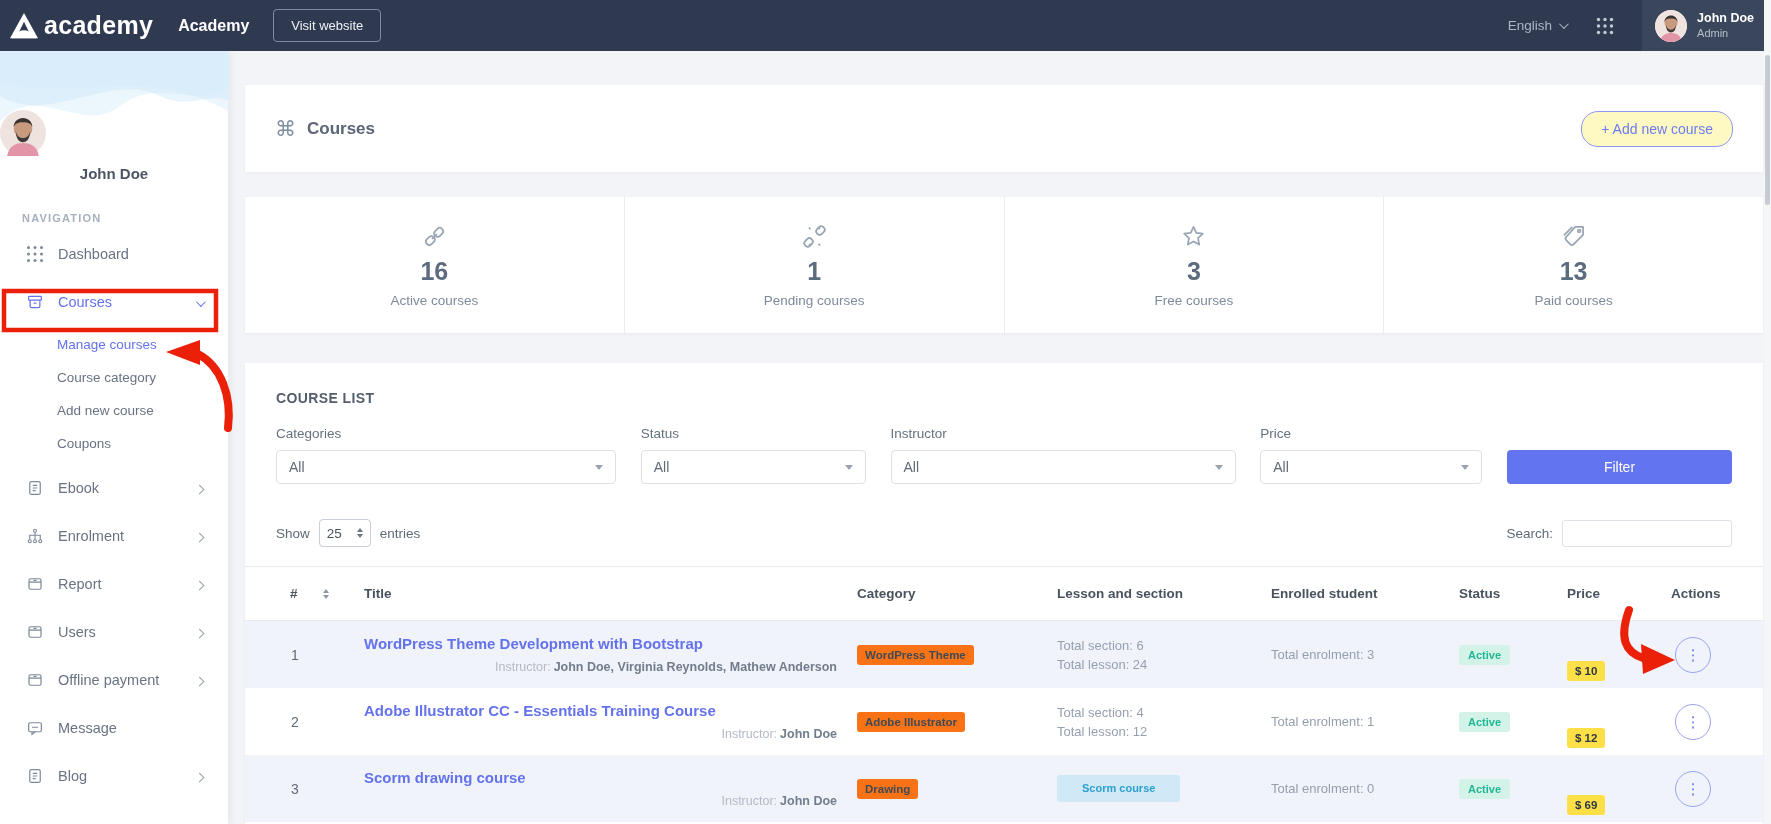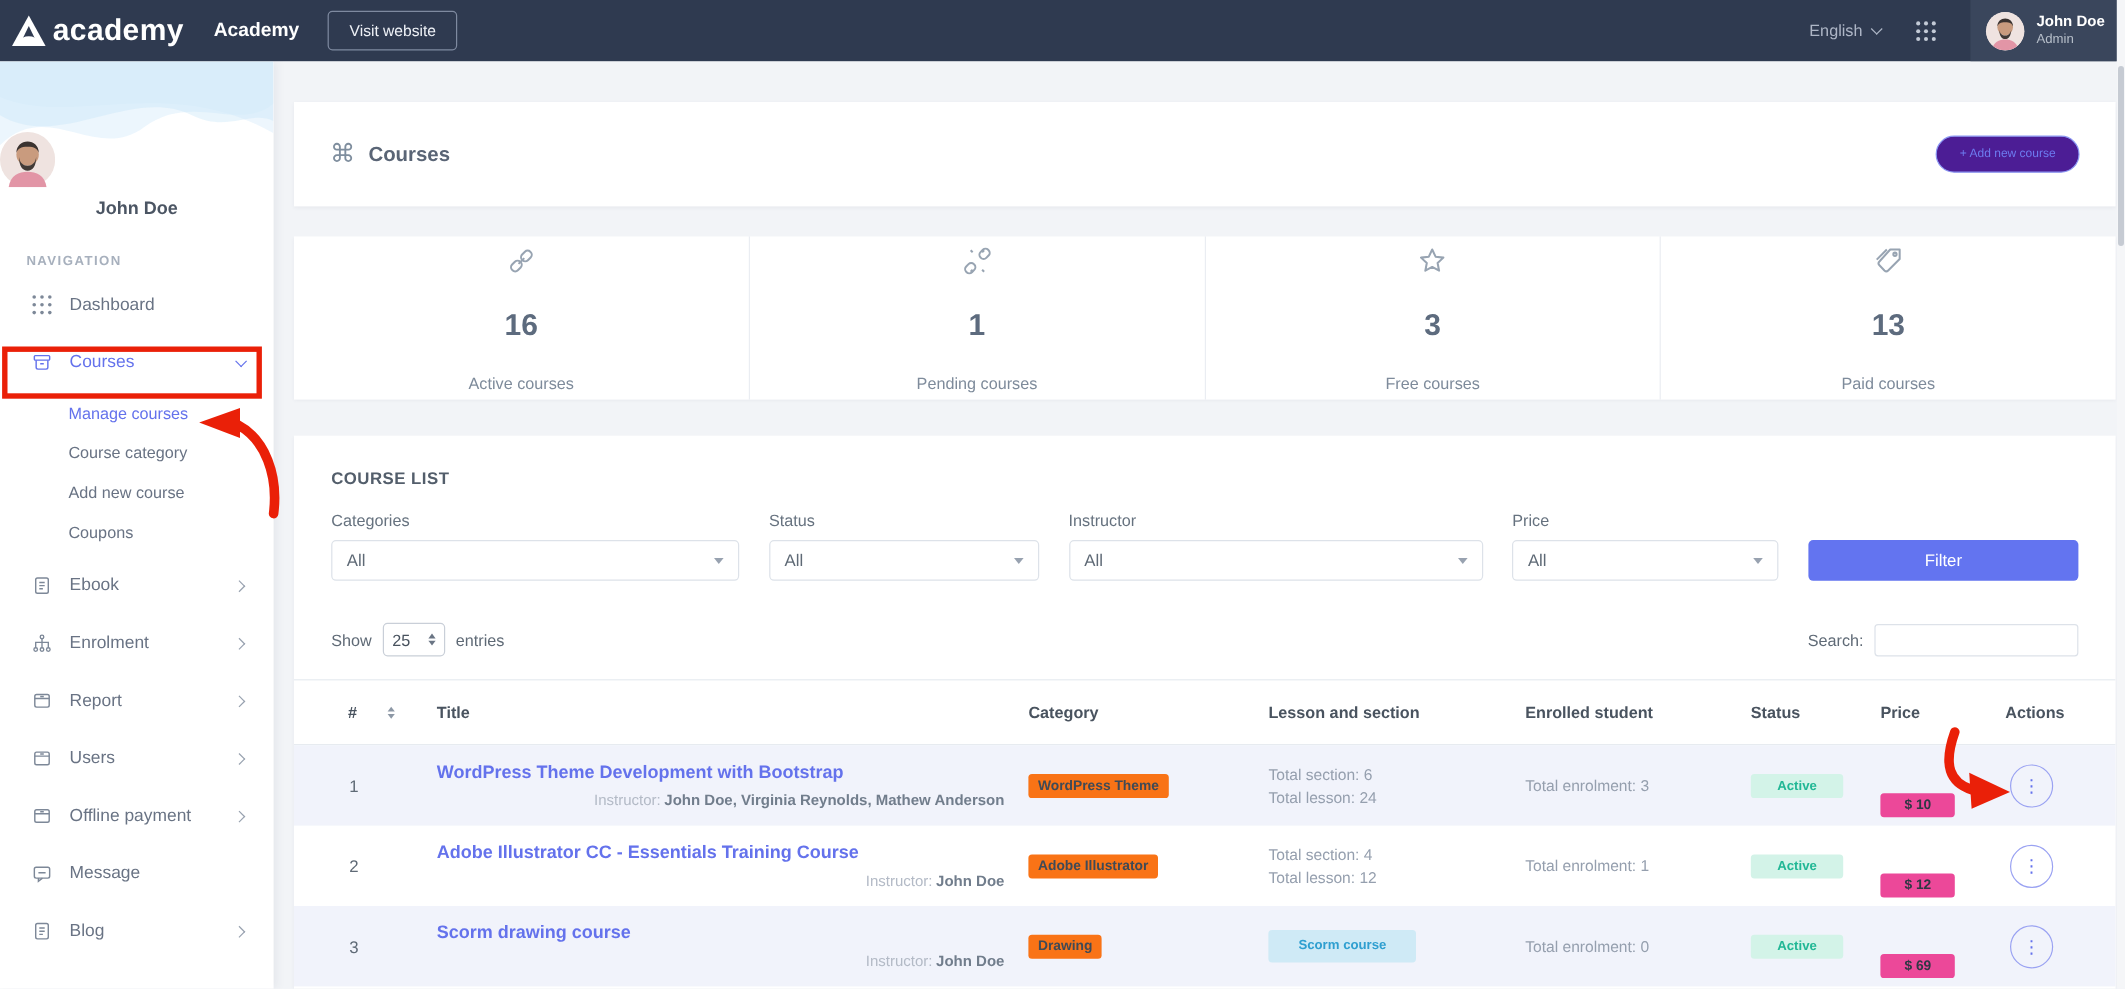--- a/index.html
+++ b/index.html
@@ -50,27 +50,27 @@
     font-size:13.5px; color:#697384; cursor:pointer; }
   .sub-item .chev-wrap{ margin-left:auto; color:#97a1af; }
   .sub-item.active{ color:#6472ec; }
 
   
   .page-card{ position:absolute; left:245px; right:8px; top:85px; height:87px; background:#fff;
     display:flex; align-items:center; padding:0 30px; box-shadow:0 1px 3px rgba(60,75,100,.06); }
   .page-title-wrap{ display:flex; align-items:center; gap:11px; }
   .cmd-icon{ font-size:21px; color:#7f8e9e; }
   .page-title{ font-size:17px; font-weight:bold; color:#5a6576; }
-  .add-course-btn{ margin-left:auto; border:1px solid #8b97f3; color:#6d7cf0; background:#4c1d95;
-    border-radius:17px; padding:9px 19px; font-size:10px; cursor:pointer; }
+  .add-course-btn{ margin-left:auto; border:1px solid #8b97f3; color:#6d7cf0; background:#fef9c3;
+    border-radius:17px; padding:9px 19px; font-size:14px; cursor:pointer; }
 
   .stats-card{ position:absolute; left:245px; right:8px; top:197px; height:136px; background:#fff;
     display:flex; box-shadow:0 1px 3px rgba(60,75,100,.06); }
   .stat{ flex:1; display:flex; flex-direction:column; align-items:center; justify-content:center;
-    border-right:1px solid #eaedf2;gap:19px; }
+    border-right:1px solid #eaedf2; }
   .stat:last-child{ border-right:none; }
   .stat-icon{ width:27px; height:27px; color:#98a4b2; }
   .stat-value{ font-size:25px; font-weight:bold; color:#5d6b7e; margin-top:7px; }
   .stat-label{ font-size:13.5px; color:#7e8b9b; margin-top:7px; }
 
   .list-card{ position:absolute; left:245px; right:8px; top:363px; bottom:0; background:#fff;
     box-shadow:0 1px 3px rgba(60,75,100,.06); overflow:hidden; }
   .cl-title{ margin:27px 0 0 31px; font-size:14px; font-weight:bold; color:#535e6b; letter-spacing:.4px; }
 
   .filters{ display:flex; justify-content:space-between; align-items:flex-end; margin:20px 31px 0 31px; }
@@ -105,22 +105,22 @@
   .row-alt{ background:#f1f3fb; }
   .c-num{ padding-left:46px; font-size:14px; color:#5f6a76; }
   .c-title{ padding:12px 20px 12px 0; }
   .title-link{ font-size:15px; font-weight:bold; color:#6472ec; text-decoration:none; display:inline-block; }
   .instr{ margin-top:7px; font-size:12.5px; color:#b3bac6;text-align:right; }
   .instr .names{ color:#717d8c; font-weight:bold; margin-left:3px; }
   .c-lesson{ font-size:13px; color:#959fae; line-height:19px; }
   .c-enrolled{ font-size:13px; color:#959fae; }
   .badge{ display:inline-block; font-weight:bold; border-radius:3px; }
   .badge-cat{ background:#f97316; color:#3f4a56; font-size:11.5px; padding:4px 8px; }
-  .badge-active{ background:#d3f3e8; color:#21b795; font-size:11px; padding:4px 22px; }
-  .badge-price{ background:#ec4899; color:#2e3844; font-size:11.5px; padding:4px 20px;margin-top:32px; }
+  .badge-active{ background:#d3f3e8; color:#21b795; font-size:11px; padding:4px 9px; }
+  .badge-price{ background:#fde047; color:#2e3844; font-size:11.5px; padding:4px 8px;margin-top:32px; }
   .badge-scorm{ background:#cfeaf6; color:#2f9fd0; font-size:11px; padding:4px 25px; }
   .action-btn{ width:36px; height:36px; border-radius:50%; border:1px solid #9aa2f2; color:#6472ec;
     background:transparent; font-size:15px; display:flex; align-items:center; justify-content:center;
     margin-left:4px; cursor:pointer; }
 
   
   .scrollbar{ position:absolute; top:0; right:0; width:7px; bottom:0; background:#f5f6f8; z-index:40; }
   .scroll-thumb{ position:absolute; top:55px; left:1px; width:5px; height:150px; background:#c6cbd3; border-radius:3px; }
   .annotations{ position:absolute; top:0; left:0; width:1771px; height:824px; z-index:60; pointer-events:none; }
 </style>

